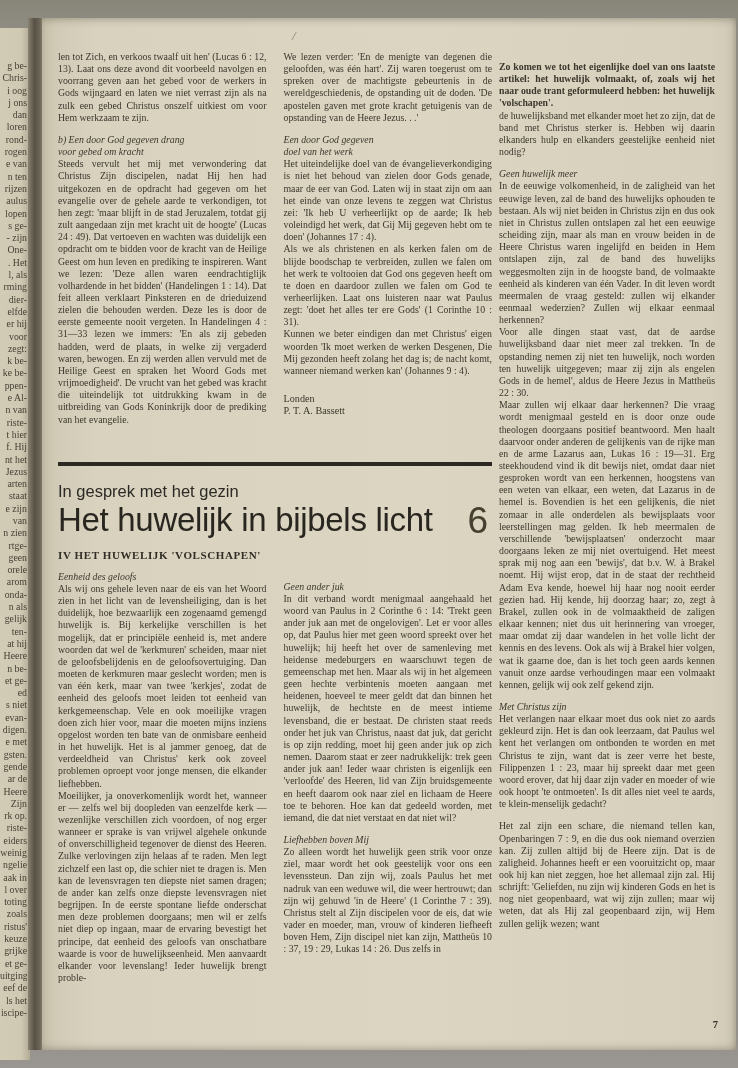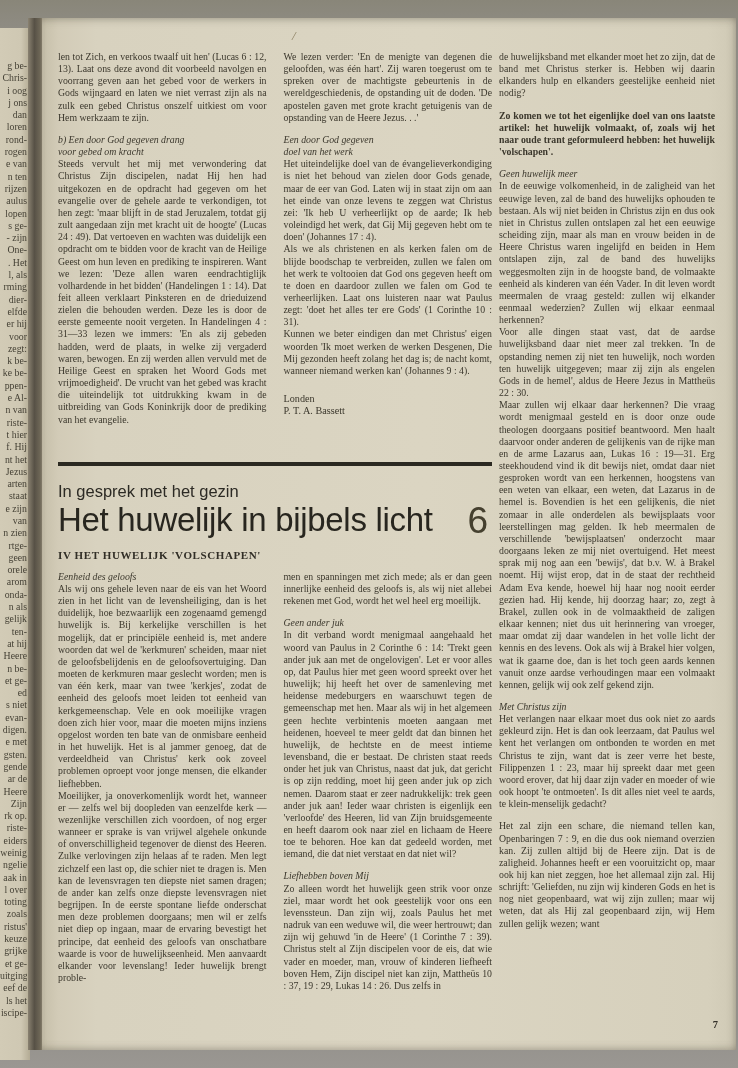--- a/index.html
+++ b/index.html
@@ -175,34 +175,33 @@
 
       <div class="cols article-cols">
         <div class="col">
 
         <p class="para h0">Eenheid des geloofs</p>
             <p class="para">Als wij ons gehele leven naar de eis van het Woord zien in het licht van de levensheiliging, dan is het duidelijk, hoe bezwaarlijk een zogenaamd gemengd huwelijk is. Bij kerkelijke verschillen is het mogelijk, dat er principiële eenheid is, met andere woorden dat wel de 'kerkmuren' scheiden, maar niet de geloofsbelijdenis en de geloofsovertuiging. Dan moeten de kerkmuren maar geslecht worden; men is van één kerk, maar van twee 'kerkjes', zodat de eenheid des geloofs moet leiden tot eenheid van kerkgemeenschap. Vele en ook moeilijke vragen doen zich hier voor, maar die moeten mijns inziens opgelost worden ten bate van de onmisbare eenheid in het huwelijk. Het is al jammer genoeg, dat de verdeeldheid van Christus' kerk ook zoveel problemen oproept voor jonge mensen, die elkander liefhebben.</p>
             <p class="para">Moeilijker, ja onoverkomenlijk wordt het, wanneer er — zelfs wel bij doopleden van eenzelfde kerk — wezenlijke verschillen zich voordoen, of nog erger wanneer er sprake is van vrijwel algehele onkunde of onverschilligheid tegenover de dienst des Heeren. Zulke verlovingen zijn helaas af te raden. Men legt zichzelf een last op, die schier niet te dragen is. Men kan de levensvragen ten diepste niet samen dragen; de ander kan zelfs onze diepste levensvragen niet begrijpen. In de eerste spontane liefde onderschat men deze problemen doorgaans; men wil er zelfs niet diep op ingaan, maar de ervaring bevestigt het principe, dat eenheid des geloofs van onschatbare waarde is voor de huwelijkseenheid. Men aanvaardt elkander voor levenslang! Ieder huwelijk brengt proble-</p>
           </div>
         <div class="col">
 
-        <p class="para">men en spanningen met zich mede; als er dan geen innerlijke eenheid des geloofs is, als wij niet allebei rekenen met God, wordt het wel heel erg moeilijk.</p>
             <p class="para h">Geen ander juk</p>
             <p class="para">In dit verband wordt menigmaal aangehaald het woord van Paulus in 2 Corinthe 6 : 14: 'Trekt geen ander juk aan met de ongelovigen'. Let er voor alles op, dat Paulus hier met geen woord spreekt over het huwelijk; hij heeft het over de samenleving met heidense medeburgers en waarschuwt tegen de gemeenschap met hen. Maar als wij in het algemeen geen hechte verbintenis moeten aangaan met heidenen, hoeveel te meer geldt dat dan binnen het huwelijk, de hechtste en de meest intieme levensband, die er bestaat. De christen staat reeds onder het juk van Christus, naast dat juk, dat gericht is op zijn redding, moet hij geen ander juk op zich nemen. Daarom staat er zeer nadrukkelijk: trek geen ander juk aan! Ieder waar christen is eigenlijk een 'verloofde' des Heeren, lid van Zijn bruidsgemeente en heeft daarom ook naar ziel en lichaam de Heere toe te behoren. Hoe kan dat gedeeld worden, met iemand, die dat niet verstaat en dat niet wil?</p>
             <p class="para h">Liefhebben boven Mij</p>
             <p class="para">Zo alleen wordt het huwelijk geen strik voor onze ziel, maar wordt het ook geestelijk voor ons een levenssteun. Dan zijn wij, zoals Paulus het met nadruk van een weduwe wil, die weer hertrouwt; dan zijn wij gehuwd 'in de Heere' (1 Corinthe 7 : 39). Christus stelt al Zijn discipelen voor de eis, dat wie vader en moeder, man, vrouw of kinderen liefheeft boven Hem, Zijn discipel niet kan zijn, Mattheüs 10 : 37, 19 : 29, Lukas 14 : 26. Dus zelfs in</p>
           </div>
       </div>
 
     </div>
 
     <div class="col3">
 
-    <p class="para">de huwelijksband met elkander moet het zo zijn, dat de band met Christus sterker is. Hebben wij daarin elkanders hulp en elkanders geestelijke eenheid niet nodig?</p>
-        <p class="para b gap">Zo komen we tot het eigenlijke doel van ons laatste artikel: het huwelijk volmaakt, of, zoals wij het naar oude trant geformuleerd hebben: het huwelijk 'volschapen'.</p>
+    <p class="para b gap">Zo komen we tot het eigenlijke doel van ons laatste artikel: het huwelijk volmaakt, of, zoals wij het naar oude trant geformuleerd hebben: het huwelijk 'volschapen'.</p>
+        <p class="para">de huwelijksband met elkander moet het zo zijn, dat de band met Christus sterker is. Hebben wij daarin elkanders hulp en elkanders geestelijke eenheid niet nodig?</p>
         <p class="para h">Geen huwelijk meer</p>
         <p class="para">In de eeuwige volkomenheid, in de zaligheid van het eeuwige leven, zal de band des huwelijks ophouden te bestaan. Als wij niet beiden in Christus zijn en dus ook niet in Christus zullen ontslapen zal het een eeuwige scheiding zijn, maar als man en vrouw beiden in de Heere Christus waren ingelijfd en beiden in Hem ontslapen zijn, zal de band des huwelijks weggesmolten zijn in de hoogste band, de volmaakte eenheid als kinderen van één Vader. In dit leven wordt meermalen de vraag gesteld: zullen wij elkander eenmaal wederzien? Zullen wij elkaar eenmaal herkennen?</p>
         <p class="para">Voor alle dingen staat vast, dat de aardse huwelijksband daar niet meer zal trekken. 'In de opstanding nemen zij niet ten huwelijk, noch worden ten huwelijk uitgegeven; maar zij zijn als engelen Gods in de hemel', aldus de Heere Jezus in Mattheüs 22 : 30.</p>
         <p class="para">Maar zullen wij elkaar daar herkennen? Die vraag wordt menigmaal gesteld en is door onze oude theologen doorgaans positief beantwoord. Men haalt daarvoor onder anderen de gelijkenis van de rijke man en de arme Lazarus aan, Lukas 16 : 19—31. Erg steekhoudend vind ik dit bewijs niet, omdat daar niet gesproken wordt van een herkennen, hoogstens van een weten van elkaar, een weten, dat Lazarus in de hemel is. Bovendien is het een gelijkenis, die niet zomaar in alle onderdelen als bewijsplaats voor leerstellingen mag gelden. Ik heb meermalen de verschillende 'bewijsplaatsen' onderzocht maar doorgaans leken ze mij niet overtuigend. Het meest sprak mij nog aan een 'bewijs', dat b.v. W. à Brakel noemt. Hij wijst erop, dat in de staat der rechtheid Adam Eva kende, hoewel hij haar nog nooit eerder gezien had. Hij kende, hij doorzag haar; zo, zegt à Brakel, zullen ook in de volmaaktheid de zaligen elkaar kennen; niet dus uit herinnering van vroeger, maar omdat zij daar wandelen in het volle licht der kennis en des levens. Ook als wij à Brakel hier volgen, wat ik gaarne doe, dan is het toch geen aards kennen vanuit onze aardse verhoudingen maar een volmaakt kennen, gelijk wij ook zelf gekend zijn.</p>
         <p class="para h">Met Christus zijn</p>
         <p class="para">Het verlangen naar elkaar moet dus ook niet zo aards gekleurd zijn. Het is dan ook leerzaam, dat Paulus wel kent het verlangen om ontbonden te worden en met Christus te zijn, want dat is zeer verre het beste, Filippenzen 1 : 23, maar hij spreekt daar met geen woord erover, dat hij daar zijn vader en moeder of wie ook hoopt 'te ontmoeten'. Is dit alles niet veel te aards, te klein-menselijk gedacht?</p>
         <p class="para gap">Het zal zijn een schare, die niemand tellen kan, Openbaringen 7 : 9, en die dus ook niemand overzien kan. Zij zullen altijd bij de Heere zijn. Dat is de zaligheid. Johannes heeft er een vooruitzicht op, maar ook hij kan niet zeggen, hoe het allemaal zijn zal. Hij schrijft: 'Geliefden, nu zijn wij kinderen Gods en het is nog niet geopenbaard, wat wij zijn zullen; maar wij weten, dat als Hij zal geopenbaard zijn, wij Hem zullen gelijk wezen; want</p>
       </div>
 
     <div class="pagenum">7</div>

